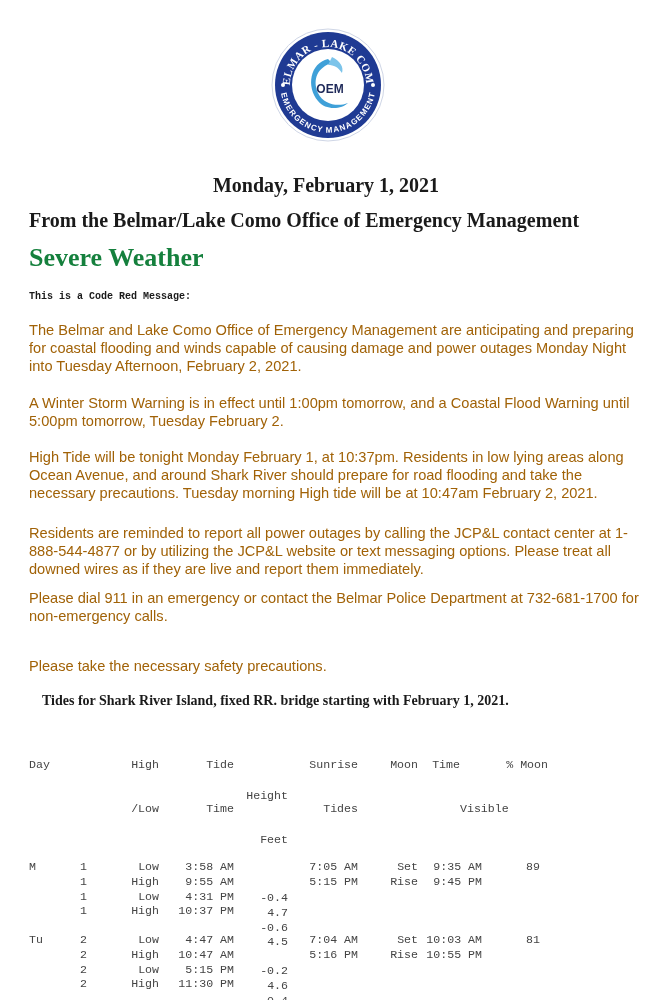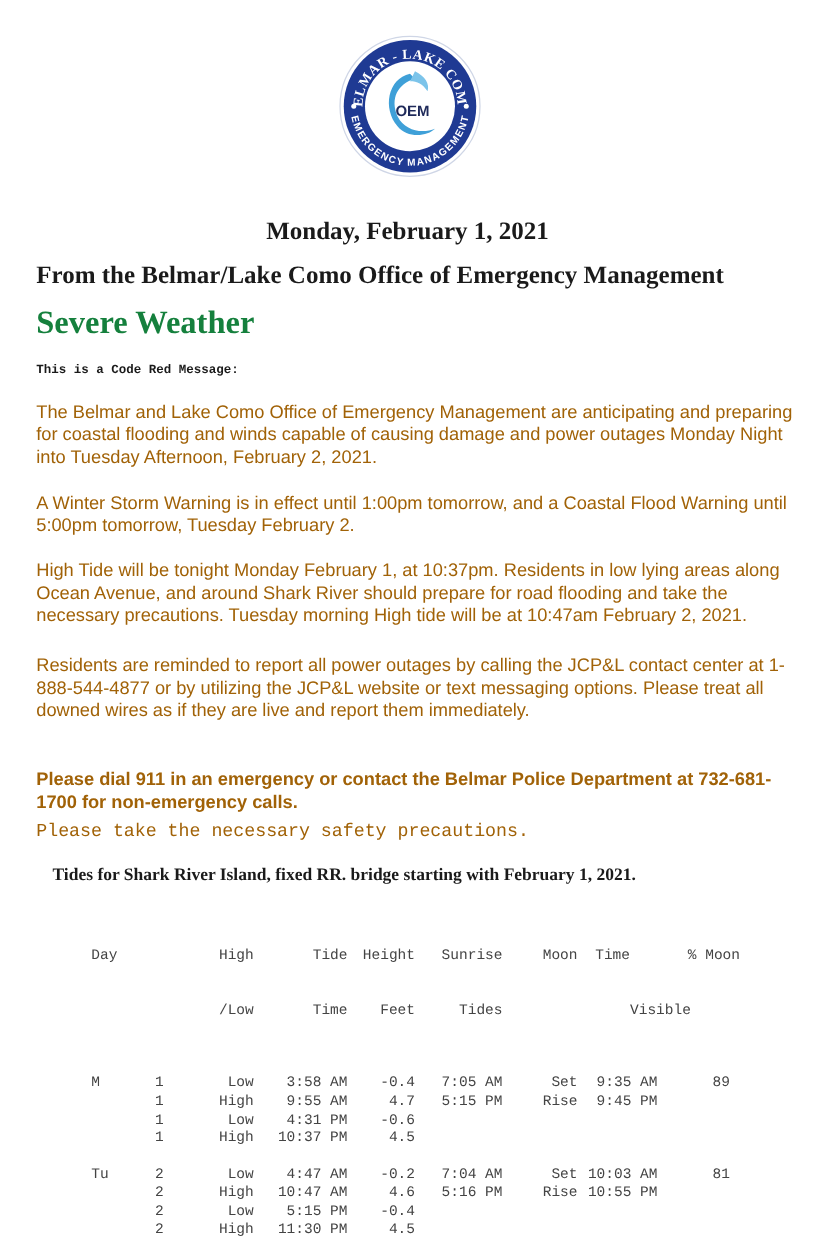--- a/index.html
+++ b/index.html
@@ -15,25 +15,25 @@
     font-family: Liberation Mono, monospace; font-weight: bold; font-size: 10px; }
   .para { position: absolute; left: 29px; width: 610px;
     font-family: "Liberation Sans", sans-serif; font-size: 14.6px; line-height: 18.2px; color: #a16207; }
   .tides-title { position: absolute; top: 693px; left: 42px;
     font-family: "Liberation Serif", serif; font-weight: bold; font-size: 14px; }
   .tide-table { position: absolute; top: 729px; left: 29px;
     font-family: "Liberation Mono", monospace; font-size: 11.6px; line-height: 14.6px; color: #444;
     white-space: pre; }
   .trow { display: flex; height: 14.6px; }
   .trow span { display: inline-block; }
-  .c-day { width: 38px; margin-left: 44px; }
+  .c-day { width: 38px; }
   .c-num { width: 20px; text-align: right; }
   .c-hl { width: 72px; text-align: right; font-family: Liberation Mono, monospace; }
   .c-time { width: 75px; text-align: right; }
-  .c-ht { width: 54px; text-align: right; }
+  .c-ht { width: 54px; text-align: right; margin-top: 31px; }
   .c-sun { width: 70px; text-align: right; }
   .c-moon { width: 60px; text-align: right; }
   .c-mtime { width: 64px; text-align: right; }
   .c-vis { width: 58px; text-align: right; }
   .hdr .c-day { width: 60px; text-align: left; }
   .gap { height: 14.6px; }
 </style>
 </head>
 <body>
 
@@ -62,22 +62,22 @@
 
 <div class="date">Monday, February 1, 2021</div>
 <div class="from">From the Belmar/Lake Como Office of Emergency Management</div>
 <div class="severe">Severe Weather</div>
 <div class="code-red">This is a Code Red Message:</div>
 
 <div class="para" style="top:321px;">The Belmar and Lake Como Office of Emergency Management are anticipating and preparing for coastal flooding and winds capable of causing damage and power outages Monday Night into Tuesday Afternoon, February 2, 2021.</div>
 <div class="para" style="top:394px;">A Winter Storm Warning is in effect until 1:00pm tomorrow, and a Coastal Flood Warning until 5:00pm tomorrow, Tuesday February 2.</div>
 <div class="para" style="top:448px;">High Tide will be tonight Monday February 1, at 10:37pm. Residents in low lying areas along Ocean Avenue, and around Shark River should prepare for road flooding and take the necessary precautions. Tuesday morning High tide will be at 10:47am February 2, 2021.</div>
 <div class="para" style="top:524px;">Residents are reminded to report all power outages by calling the JCP&amp;L contact center at 1-888-544-4877 or by utilizing the JCP&amp;L website or text messaging options.  Please treat all downed wires as if they are live and report them immediately.</div>
-<div class="para" style="top:615px;font-weight:bold;">Please dial 911 in an emergency or contact the Belmar Police Department at 732-681-1700 for non-emergency calls.</div>
-<div class="para" style="top:657px;font-family:Liberation Mono, monospace;">Please take the necessary safety precautions.</div>
+<div class="para" style="top:589px;">Please dial 911 in an emergency or contact the Belmar Police Department at 732-681-1700 for non-emergency calls.</div>
+<div class="para" style="top:657px;">Please take the necessary safety precautions.</div>
 
 <div class="tides-title">Tides for Shark River Island, fixed RR. bridge starting with February 1, 2021.</div>
 
 <div class="tide-table">
   <div class="trow hdr">
     <span class="c-day">Day</span>
     <span style="width:70px;text-align:right">High</span>
     <span class="c-time">Tide</span>
     <span class="c-ht">Height</span>
     <span class="c-sun">Sunrise</span>

